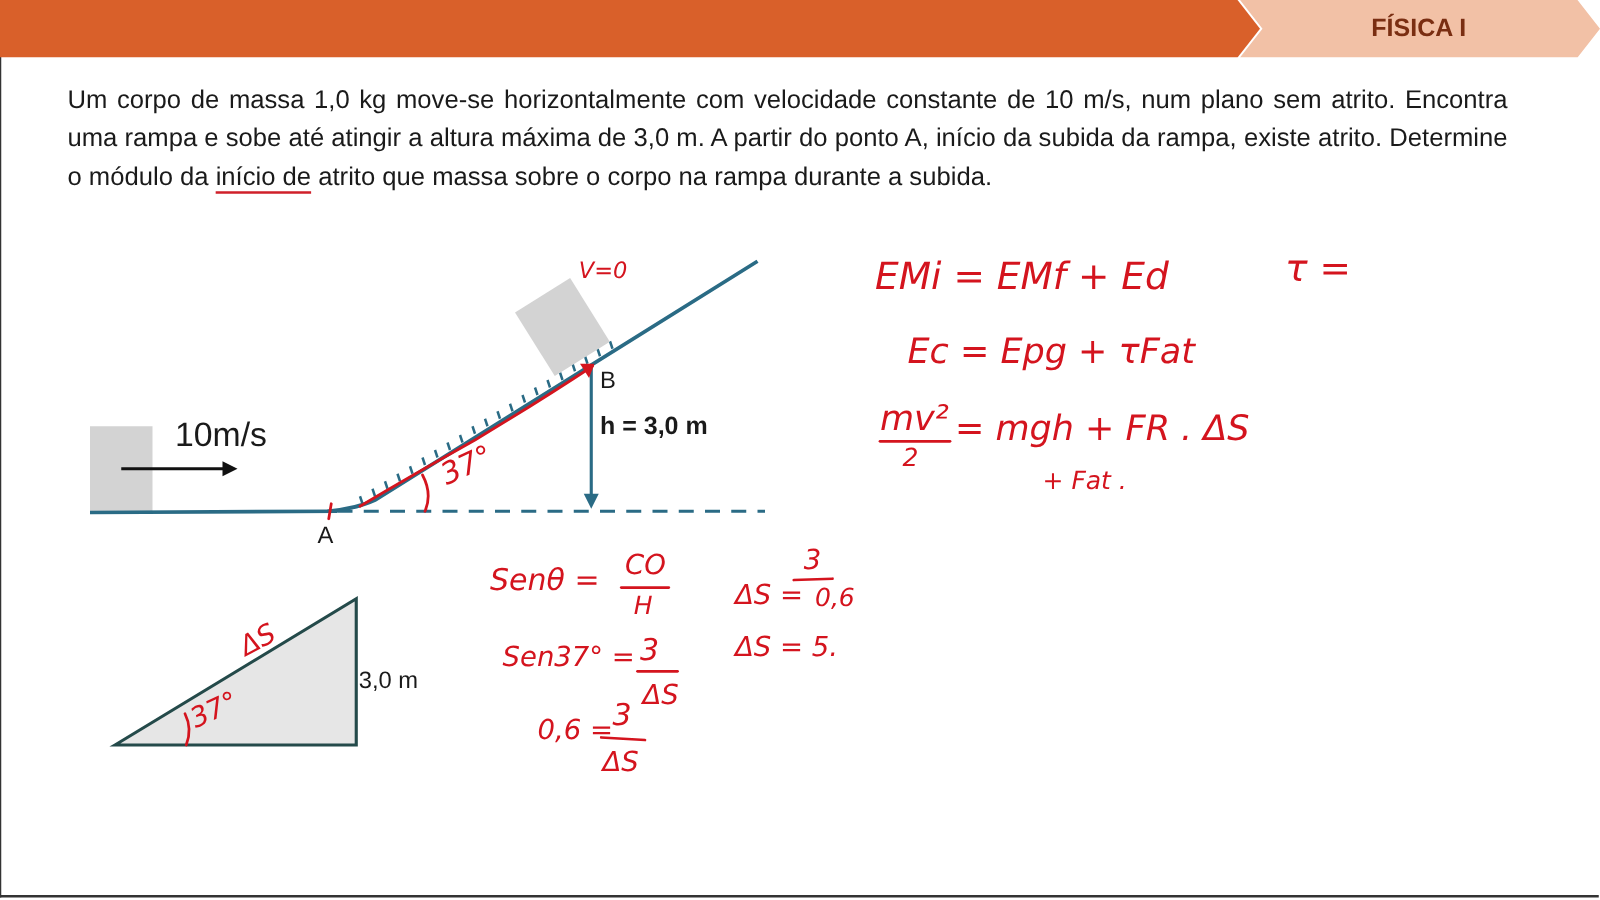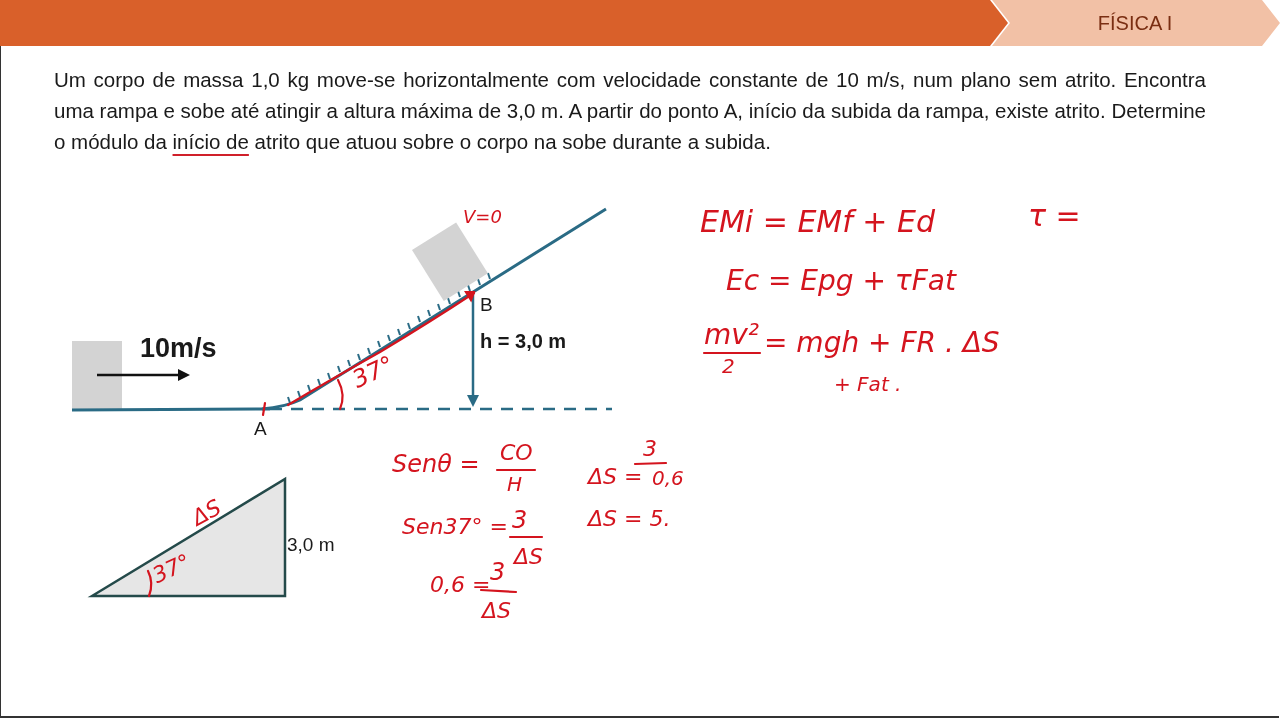--- a/index.html
+++ b/index.html
@@ -5,21 +5,21 @@
   html, body { margin:0; padding:0; }
   body { width:1280px; height:720px; background:#ffffff; position:relative; overflow:hidden;
          font-family:"Liberation Sans", sans-serif; }
   .frame { position:absolute; left:0; top:0; width:1279px; height:718px;
            border-left:1px solid #333; border-bottom:2px solid #333; box-sizing:border-box; }
   .banner { position:absolute; left:0; top:0; width:1280px; height:46px; }
   .banner svg { position:absolute; left:0; top:0; }
   .topic { position:absolute; left:0; top:0; width:1010px; height:46px; line-height:46px;
            text-align:center; color:#ffffff; font-size:21px; letter-spacing:-0.3px; }
   .subject { position:absolute; left:1030px; top:0; width:210px; height:46px; line-height:46px;
-             text-align:center; color:#7a2e12; font-weight:normal; font-size:20px; }
+             text-align:center; color:#7a2e12; font-weight:bold; font-size:20px; }
   .problem { position:absolute; left:54px; top:64px; width:1152px; font-size:20.5px;
              line-height:31px; color:#1a1a1a; text-align:justify; }
   .problem .ul { text-decoration:underline; text-decoration-color:#d0202a; text-decoration-thickness:2px;
                  text-underline-offset:5px; }
   .diagram, .hand { position:absolute; left:0; top:0; }
   .lbl { position:absolute; color:#1a1a1a; font-family:"Liberation Sans", sans-serif; }
   .ink { position:absolute; color:#d4141e; font-family:"DejaVu Sans", sans-serif; font-style:italic; white-space:nowrap; }
 </style>
 </head>
 <body>
@@ -28,21 +28,21 @@
 
 <div class="banner">
   <svg width="1280" height="46">
     <polygon points="0,0 990,0 1008,23 990,46 0,46" fill="#d9602a"></polygon>
     <polygon points="992,0 1262,0 1280,23 1262,46 992,46 1010,23" fill="#f2c1a6"></polygon>
   </svg>
   <div class="subject">FÍSICA I</div>
 </div>
 
 <div class="problem">
-  <span>Um corpo de massa 1,0 kg move-se horizontalmente com velocidade constante de 10 m/s, num plano sem atrito. Encontra uma rampa e sobe até atingir a altura máxima de 3,0 m. A partir do ponto A, início da subida da rampa, existe atrito. Determine o módulo da </span><span class="ul">início de</span><span> atrito que atuou sobre o corpo na sobe durante a subida.</span>
+  <span>Um corpo de massa 1,0 kg move-se horizontalmente com velocidade constante de 10 m/s, num plano sem atrito. Encontra uma rampa e sobe até atingir a altura máxima de 3,0 m. A partir do ponto A, início da subida da rampa, existe atrito. Determine o módulo da </span><span class="ul">início de</span><span> atrito que massa sobre o corpo na rampa durante a subida.</span>
 </div>
 
 <svg class="diagram" width="1280" height="720">
 
   <rect x="72" y="341" width="50" height="68" fill="#d3d3d3"></rect>
 
   <line x1="97" y1="375" x2="180" y2="375" stroke="#111" stroke-width="2.5"></line>
   <polygon points="190,375 178,369 178,381" fill="#111"></polygon>
 
   <line x1="72" y1="410" x2="270" y2="409" stroke="#2a6b85" stroke-width="3"></line>
@@ -76,21 +76,21 @@
   <g transform="translate(412,250) rotate(-32)">
     <rect x="0" y="0" width="52" height="60" fill="#d3d3d3"></rect>
   </g>
 
   <line x1="270" y1="409" x2="612" y2="409" stroke="#2a6b85" stroke-width="2.5" stroke-dasharray="12,9"></line>
 
   <line x1="473" y1="292" x2="473" y2="398" stroke="#2a6b85" stroke-width="2.5"></line>
   <polygon points="473,407 467,395 479,395" fill="#2a6b85"></polygon>
 </svg>
 
-<div class="lbl" style="left:140px;top:333px;font-size:27px;font-weight:bold;">10m/s</div>
+<div class="lbl" style="left:140px;top:333px;font-size:27px;">10m/s</div>
 <div class="lbl" style="left:254px;top:418px;font-size:19px;">A</div>
 <div class="lbl" style="left:480px;top:294px;font-size:19px;">B</div>
 <div class="lbl" style="left:480px;top:330px;font-size:20px;font-weight:bold;">h = 3,0 m</div>
 
 <svg class="diagram" width="1280" height="720">
   <polygon points="92,596 285,479 285,596" fill="#e6e6e6" stroke="#244a4a" stroke-width="2.5"></polygon>
 </svg>
 <div class="lbl" style="left:287px;top:534px;font-size:19px;">3,0 m</div>
 
 <svg class="hand" width="1280" height="720">

